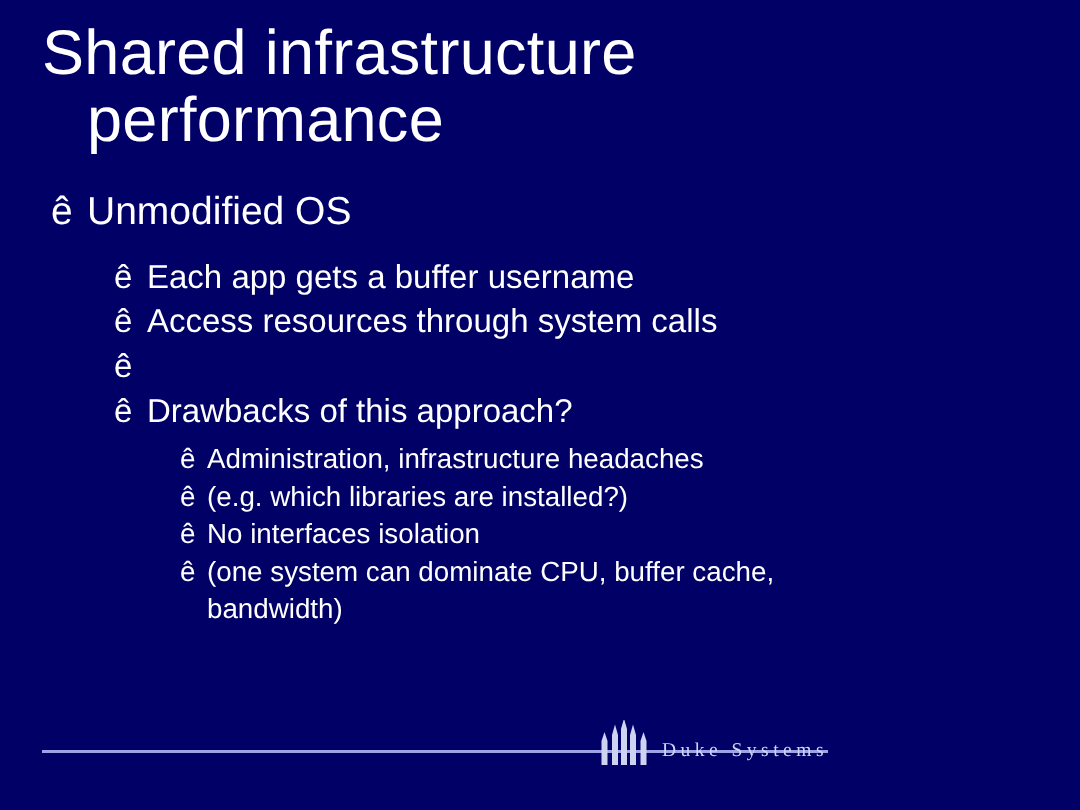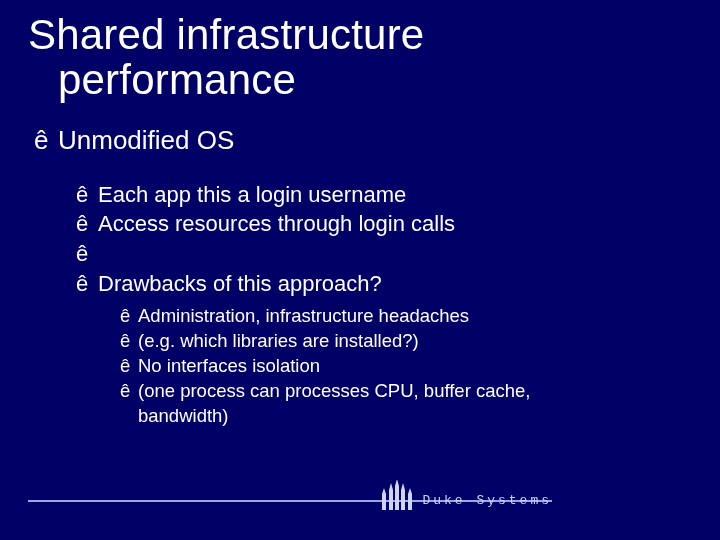--- a/index.html
+++ b/index.html
@@ -22,21 +22,21 @@
     line-height: 1.08;
     font-weight: 400;
     margin-bottom: 22px;
     letter-spacing: 0.2px;
   }
   .title .line2 { padding-left: 30px; display: block; }
 
   .lvl1 {
     font-size: 26px;
     margin-left: 6px;
-    margin-bottom: 24px;
+    margin-bottom: 14px;
   }
   .lvl1 .bullet { display:inline-block; width: 24px; }
 
   .lvl2 {
     font-size: 22px;
     margin-left: 48px;
     line-height: 1.35;
   }
   .lvl2 .row { display: flex; }
   .lvl2 .bullet { display:inline-block; width: 22px; flex-shrink:0; }
@@ -64,21 +64,21 @@
   .brand {
     position: absolute;
     right: 0;
     bottom: 0;
     display: flex;
     align-items: flex-end;
     gap: 8px;
   }
   .brand-logo svg { display:block; }
   .brand-text {
-    font-family: Liberation Mono, monospace;
+    font-family: Liberation Serif, serif;
     font-size: 13px;
     letter-spacing: 3px;
     color: #cfd3f2;
     padding-bottom: 2px;
   }
 </style>
 </head>
 <body>
 
 <div class="slide">
@@ -88,25 +88,25 @@
     <span class="line2">performance</span>
   </h1>
 
   <div class="lvl1">
     <span class="bullet">ê</span><span>Unmodified OS</span>
   </div>
 
   <div class="lvl2">
     <div class="row">
       <span class="bullet">ê</span>
-      <span>Each app this a login username</span>
+      <span>Each app gets a buffer username</span>
     </div>
     <div class="row">
       <span class="bullet">ê</span>
-      <span>Access resources through login calls</span>
+      <span>Access resources through system calls</span>
     </div>
     <div class="row">
       <span class="bullet">ê</span>
     </div>
     <div class="row">
       <span class="bullet">ê</span>
       <span>Drawbacks of this approach?</span>
     </div>
   </div>
 
@@ -118,21 +118,21 @@
     <div class="row">
       <span class="bullet">ê</span>
       <span>(e.g. which libraries are installed?)</span>
     </div>
     <div class="row">
       <span class="bullet">ê</span>
       <span>No interfaces isolation</span>
     </div>
     <div class="row">
       <span class="bullet">ê</span>
-      <span>(one process can processes CPU, buffer cache, bandwidth)</span>
+      <span>(one system can dominate CPU, buffer cache, bandwidth)</span>
     </div>
   </div>
 
   <div class="footer">
     <div class="rule"></div>
     <div class="brand">
       <span class="brand-logo">
         <svg width="34" height="30" viewBox="0 0 34 30">
           <g fill="#cfd3f2">
             <rect x="2" y="14" width="4" height="16"></rect>

